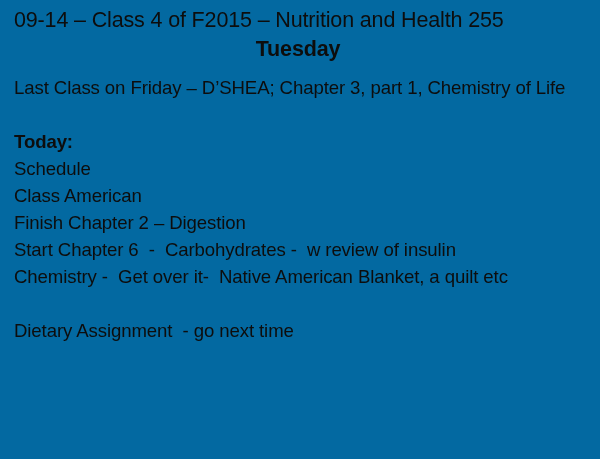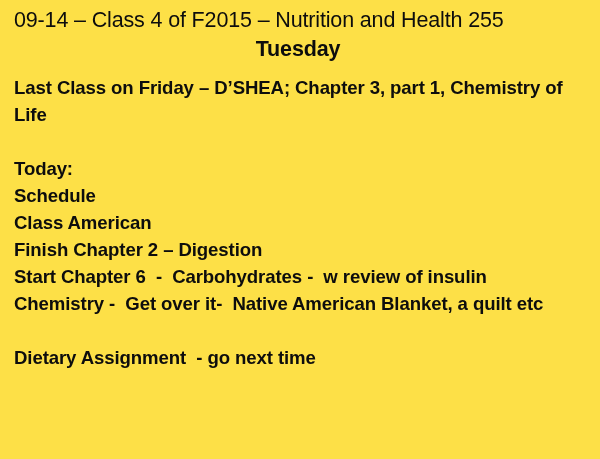--- a/index.html
+++ b/index.html
@@ -13,21 +13,21 @@
     background: #ffffff;
     font-family: "Liberation Sans", sans-serif;
     color: #0d0d0d;
     overflow: hidden;
   }
 
   .slide {
     position: relative;
     width: 600px;
     height: 459px;
-    background: #fde047;
+    background: #0369a1;
     box-sizing: border-box;
     padding: 6px 18px 0 14px;
   }
 
   .title-block {
     margin: 0;
     padding: 0;
   }
 
   .title-line {
@@ -43,21 +43,21 @@
     text-align: center;
   }
 
   .body-block {
     margin-top: 10px;
   }
 
   .line {
     font-size: 18.6px;
     line-height: 27px;
-    font-weight: 700;
+    font-weight: 400;
     letter-spacing: -0.1px;
     white-space: pre-wrap;
     min-height: 27px;
   }
 
   .line.bold {
     font-weight: 700;
   }
 
   .line.blank {

